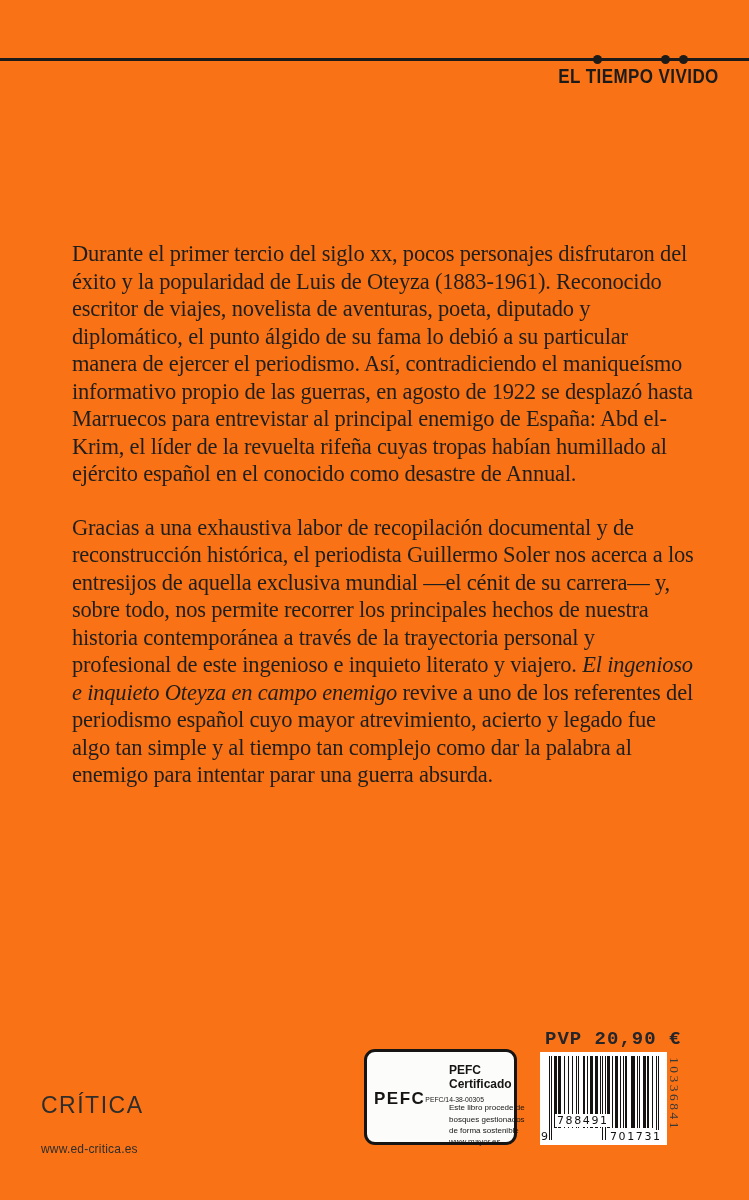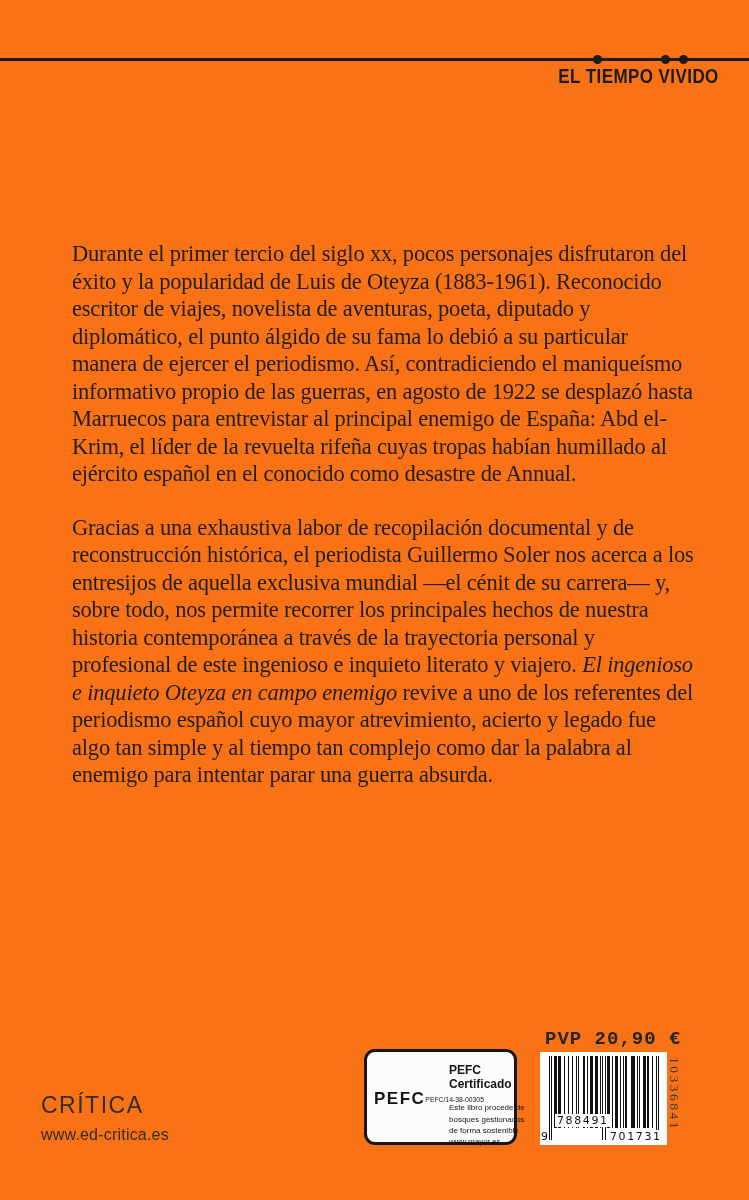--- a/index.html
+++ b/index.html
@@ -30,21 +30,21 @@
     position:absolute;left:72px;top:240px;width:622px;
     font-size:22.5px;line-height:27.5px;letter-spacing:-.2px;
     color:#1f1e1c;text-align:left;
   }
   .blurb p{margin:0 0 26px 0;}
   .book-title-italic{font-style:italic;}
 
   
   .publisher{position:absolute;left:41px;top:1092px;font-family:"Liberation Sans",sans-serif;color:#2e2d2b;}
   .publisher-name{font-size:23px;font-weight:400;letter-spacing:1.5px;}
-  .publisher-site{font-size:16px;margin-top:7px;letter-spacing:.2px;}
+  .publisher-site{font-size:12px;margin-top:23px;letter-spacing:.2px;}
 
   
   .pefc-box{
     position:absolute;left:364px;top:1049px;width:153px;height:96px;
     box-sizing:border-box;background:#fcfcfb;border:3px solid #161514;border-radius:11px;
     display:flex;padding:6px 7px 5px 7px;
     font-family:"Liberation Sans",sans-serif;color:#161514;
   }
   .pefc-left{width:66px;display:flex;flex-direction:row;align-items:center;}
   .pefc-mark{margin-top:2px;}

